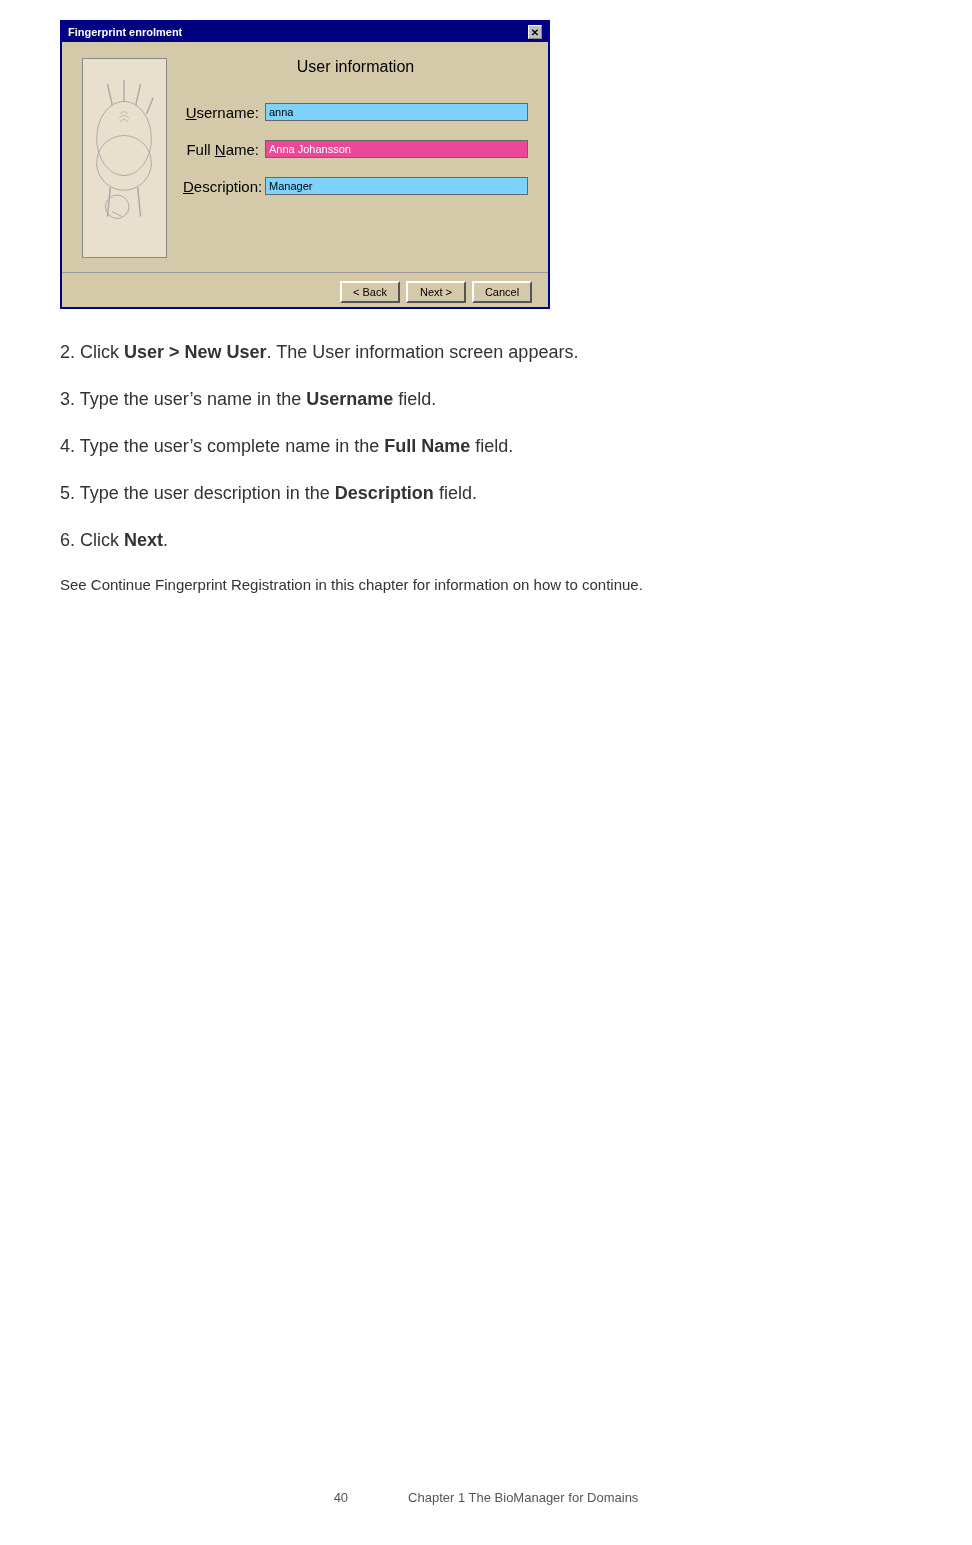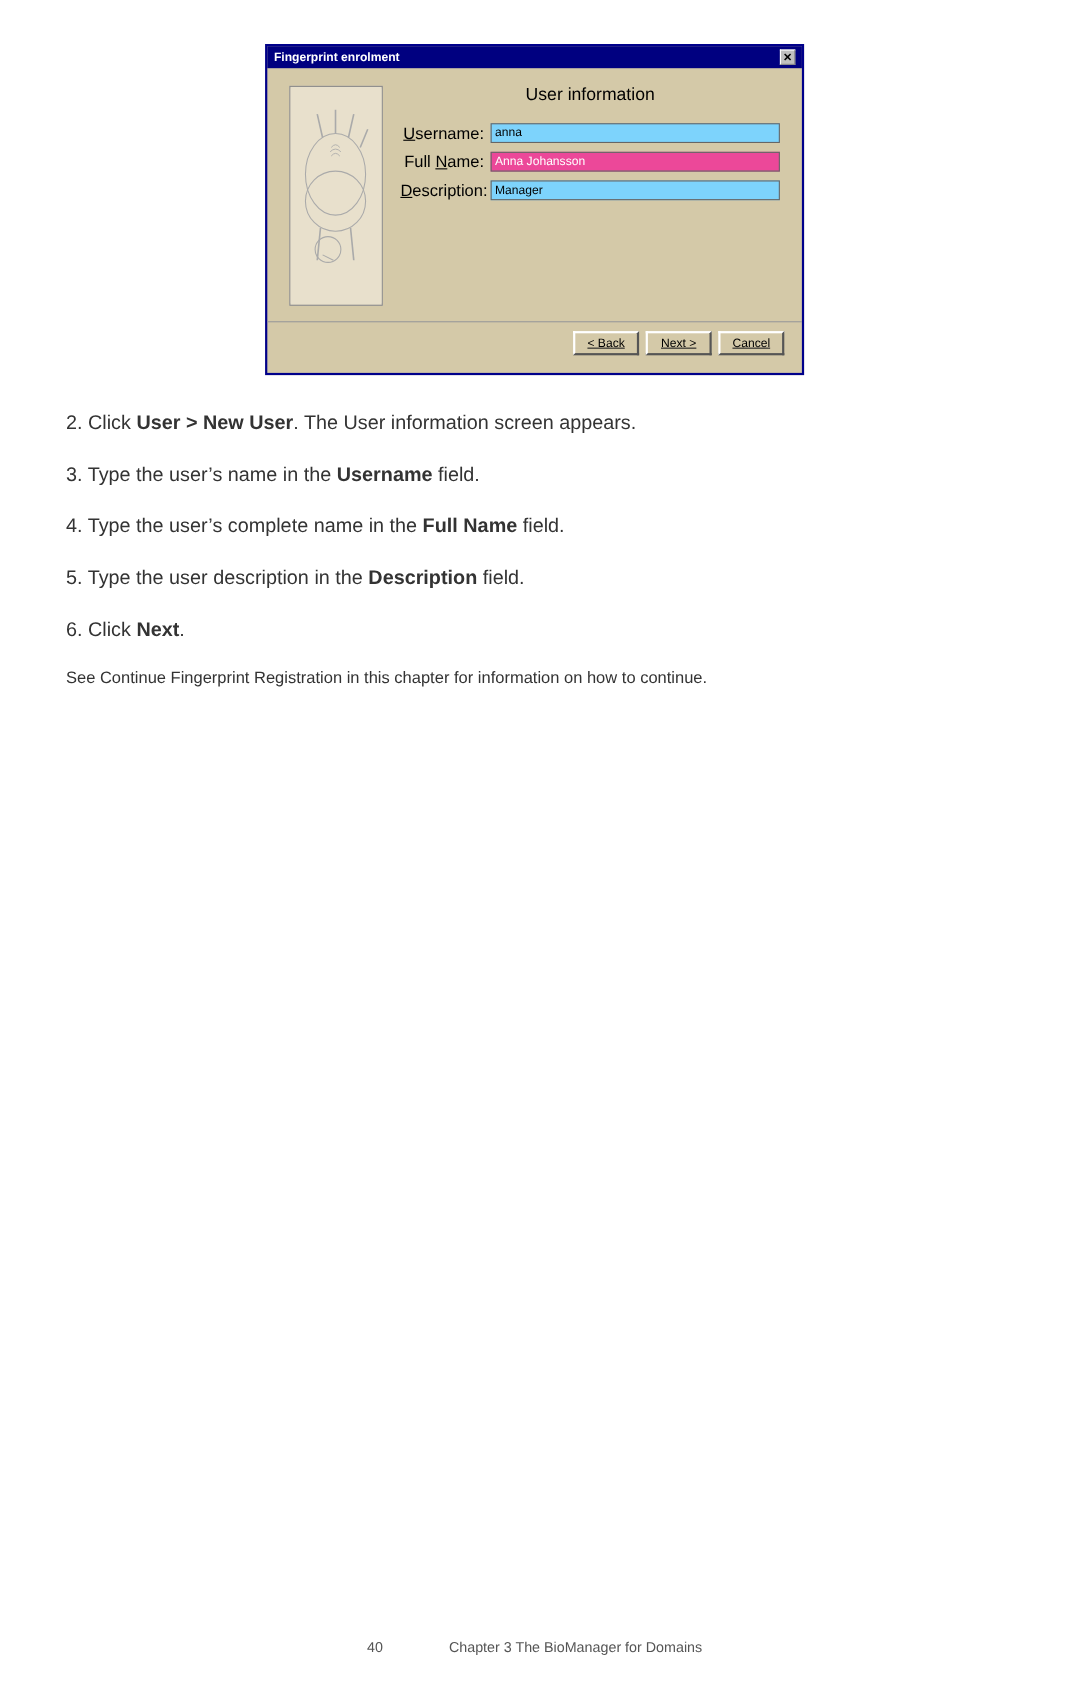--- a/index.html
+++ b/index.html
@@ -13,23 +13,23 @@
       color: #222;
       position: relative;
     }
 
     .page-content {
       padding: 20px 60px 80px 60px;
     }
 
     
     .dialog-screenshot {
-      margin: 20px 0 30px 0;
-      display: flex;
-      justify-content: center;
+      margin: 0 0 30px 0;
+      display: flex;
+      justify-content: flex-start;
     }
 
     .dialog-window {
       border: 2px solid #00008b;
       background: #d4c9a8;
       width: 490px;
       font-family: 'Arial', sans-serif;
       font-size: 11px;
     }
 
@@ -78,21 +78,21 @@
 
     .fingerprint-svg {
       width: 100%;
       height: 100%;
     }
 
     .dialog-form-area {
       flex: 1;
       display: flex;
       flex-direction: column;
-      gap: 0;
+      gap: 11px;
     }
 
     .dialog-title {
       font-size: 16px;
       font-family: 'Arial', sans-serif;
       font-weight: normal;
       text-align: center;
       margin-bottom: 16px;
       color: #000;
     }
@@ -131,24 +131,23 @@
       color: #fff;
     }
 
     .dialog-spacer {
       flex: 1;
     }
 
     .dialog-buttons {
       display: flex;
       justify-content: flex-end;
-      padding: 8px 16px 16px 16px;
+      padding: 8px 16px 4px 16px;
       gap: 6px;
       border-top: 1px solid #999;
-      text-decoration: underline;
     }
 
     .dialog-btn {
       min-width: 60px;
       height: 22px;
       background: #d4c9a8;
       border: 2px solid;
       border-top-color: #fff;
       border-left-color: #fff;
       border-bottom-color: #555;
@@ -311,14 +310,14 @@
       <span>Click </span><strong>Next</strong><span>.</span>
     </div>
 
     <div class="see-also">See Continue Fingerprint Registration in this chapter for information on how to continue.</div>
 
   </div>
 </div>
 
 <div class="page-footer">
   <span class="footer-page-num">40</span>
-  <span class="footer-chapter">Chapter 3 The BioManager for Domains</span>
+  <span class="footer-chapter">Chapter 1 The BioManager for Domains</span>
 </div>
 
 </body></html>

